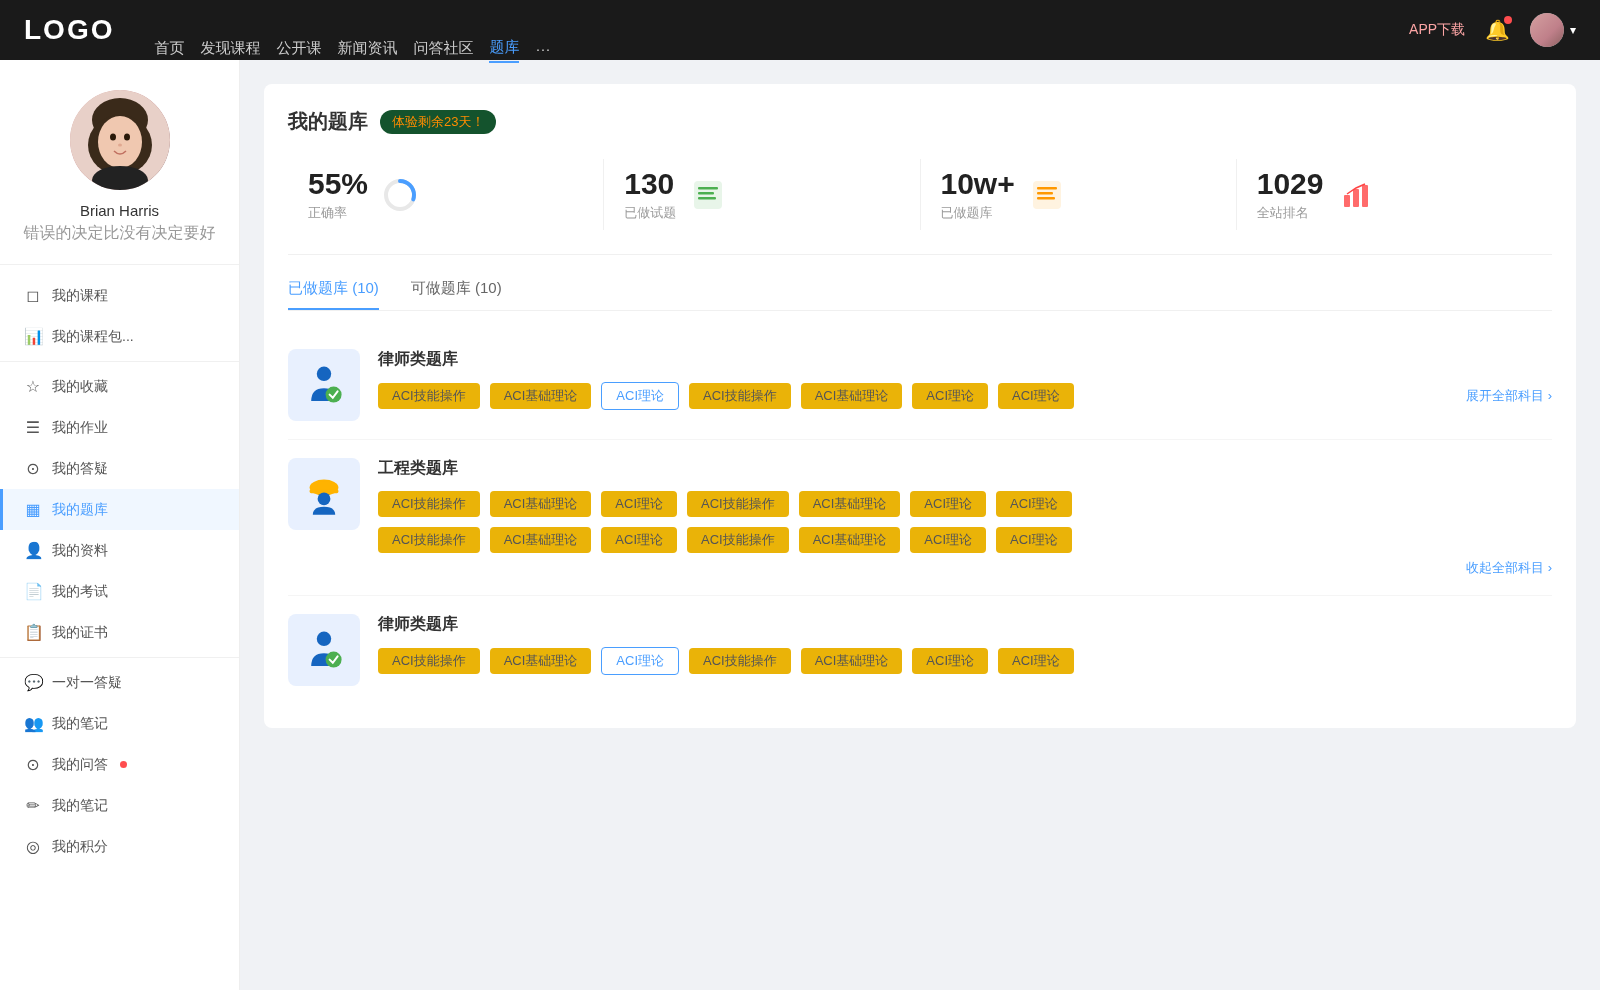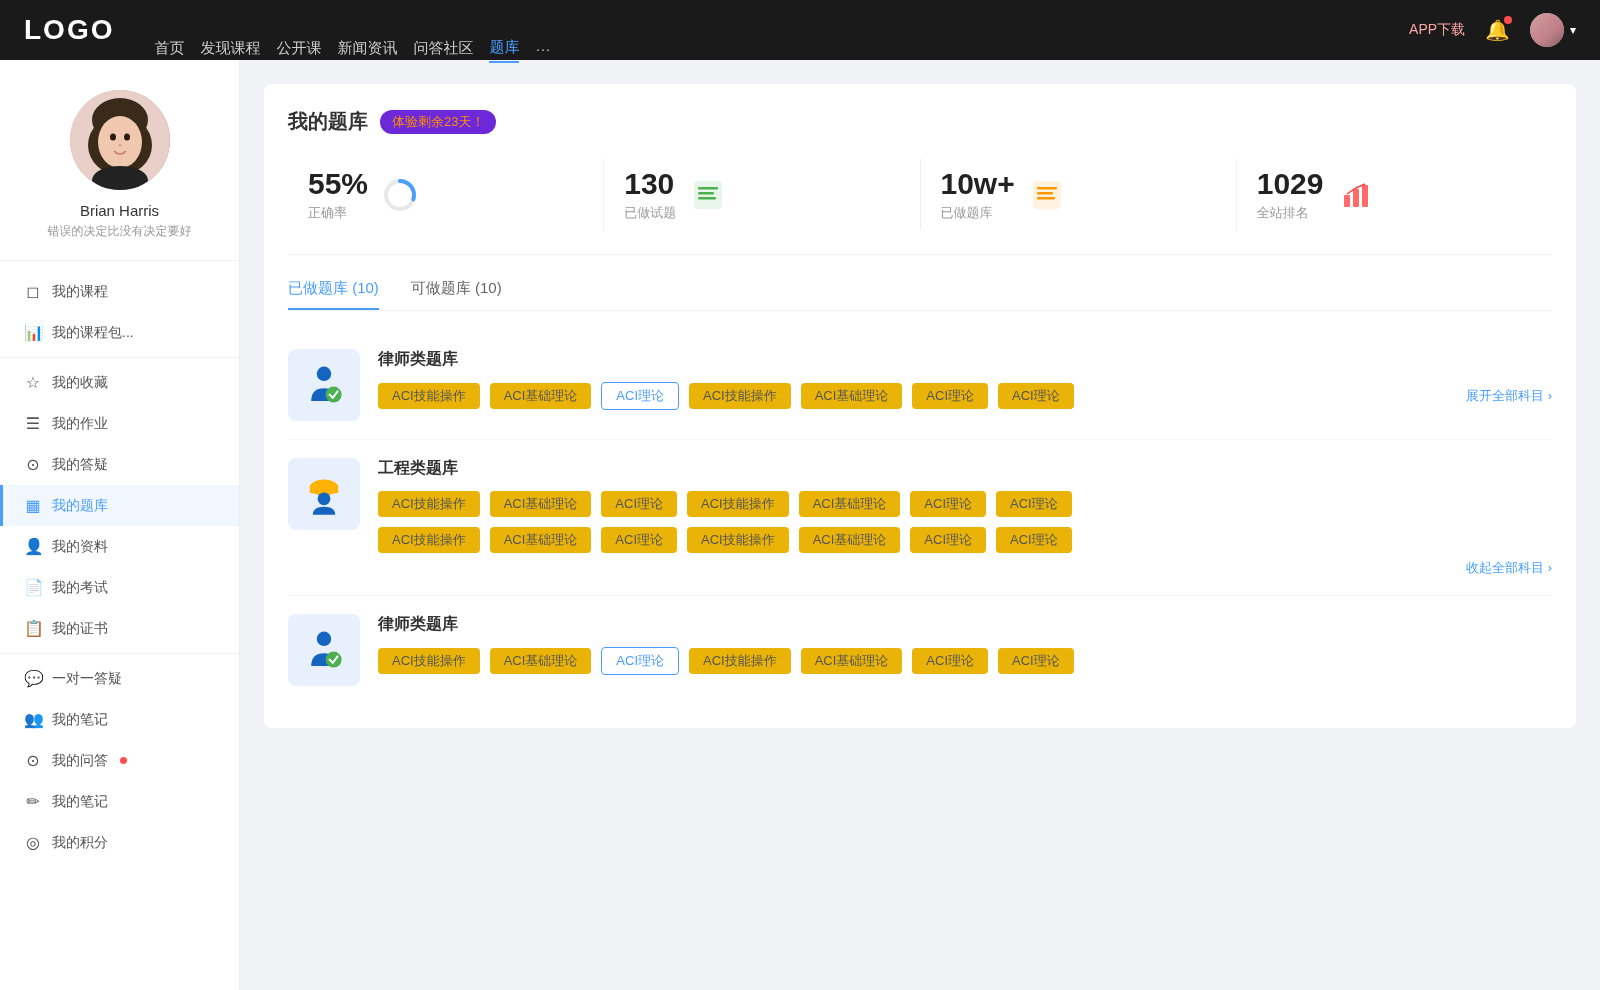--- a/index.html
+++ b/index.html
@@ -129,21 +129,21 @@
       justify-content: center;
       font-size: 40px;
     }
     .profile-name {
       font-size: 15px;
       font-weight: 500;
       color: #333;
       margin-bottom: 4px;
     }
     .profile-motto {
-      font-size: 12px;
+      font-size: 16px;
       color: #999;
       text-align: center;
       padding: 0 20px;
     }
     .sidebar-menu {
       padding: 10px 0;
     }
     .sidebar-menu-item {
       display: flex;
       align-items: center;
@@ -204,21 +204,21 @@
       align-items: center;
       gap: 12px;
       margin-bottom: 24px;
     }
     .page-title {
       font-size: 20px;
       font-weight: 600;
       color: #333;
     }
     .trial-badge {
-      background: #6d28d9;
+      background: #14532d;
       color: #ff8c00;
       border-radius: 12px;
       padding: 3px 12px;
       font-size: 13px;
     }
 
     
     .stats-row {
       display: flex;
       gap: 0;

